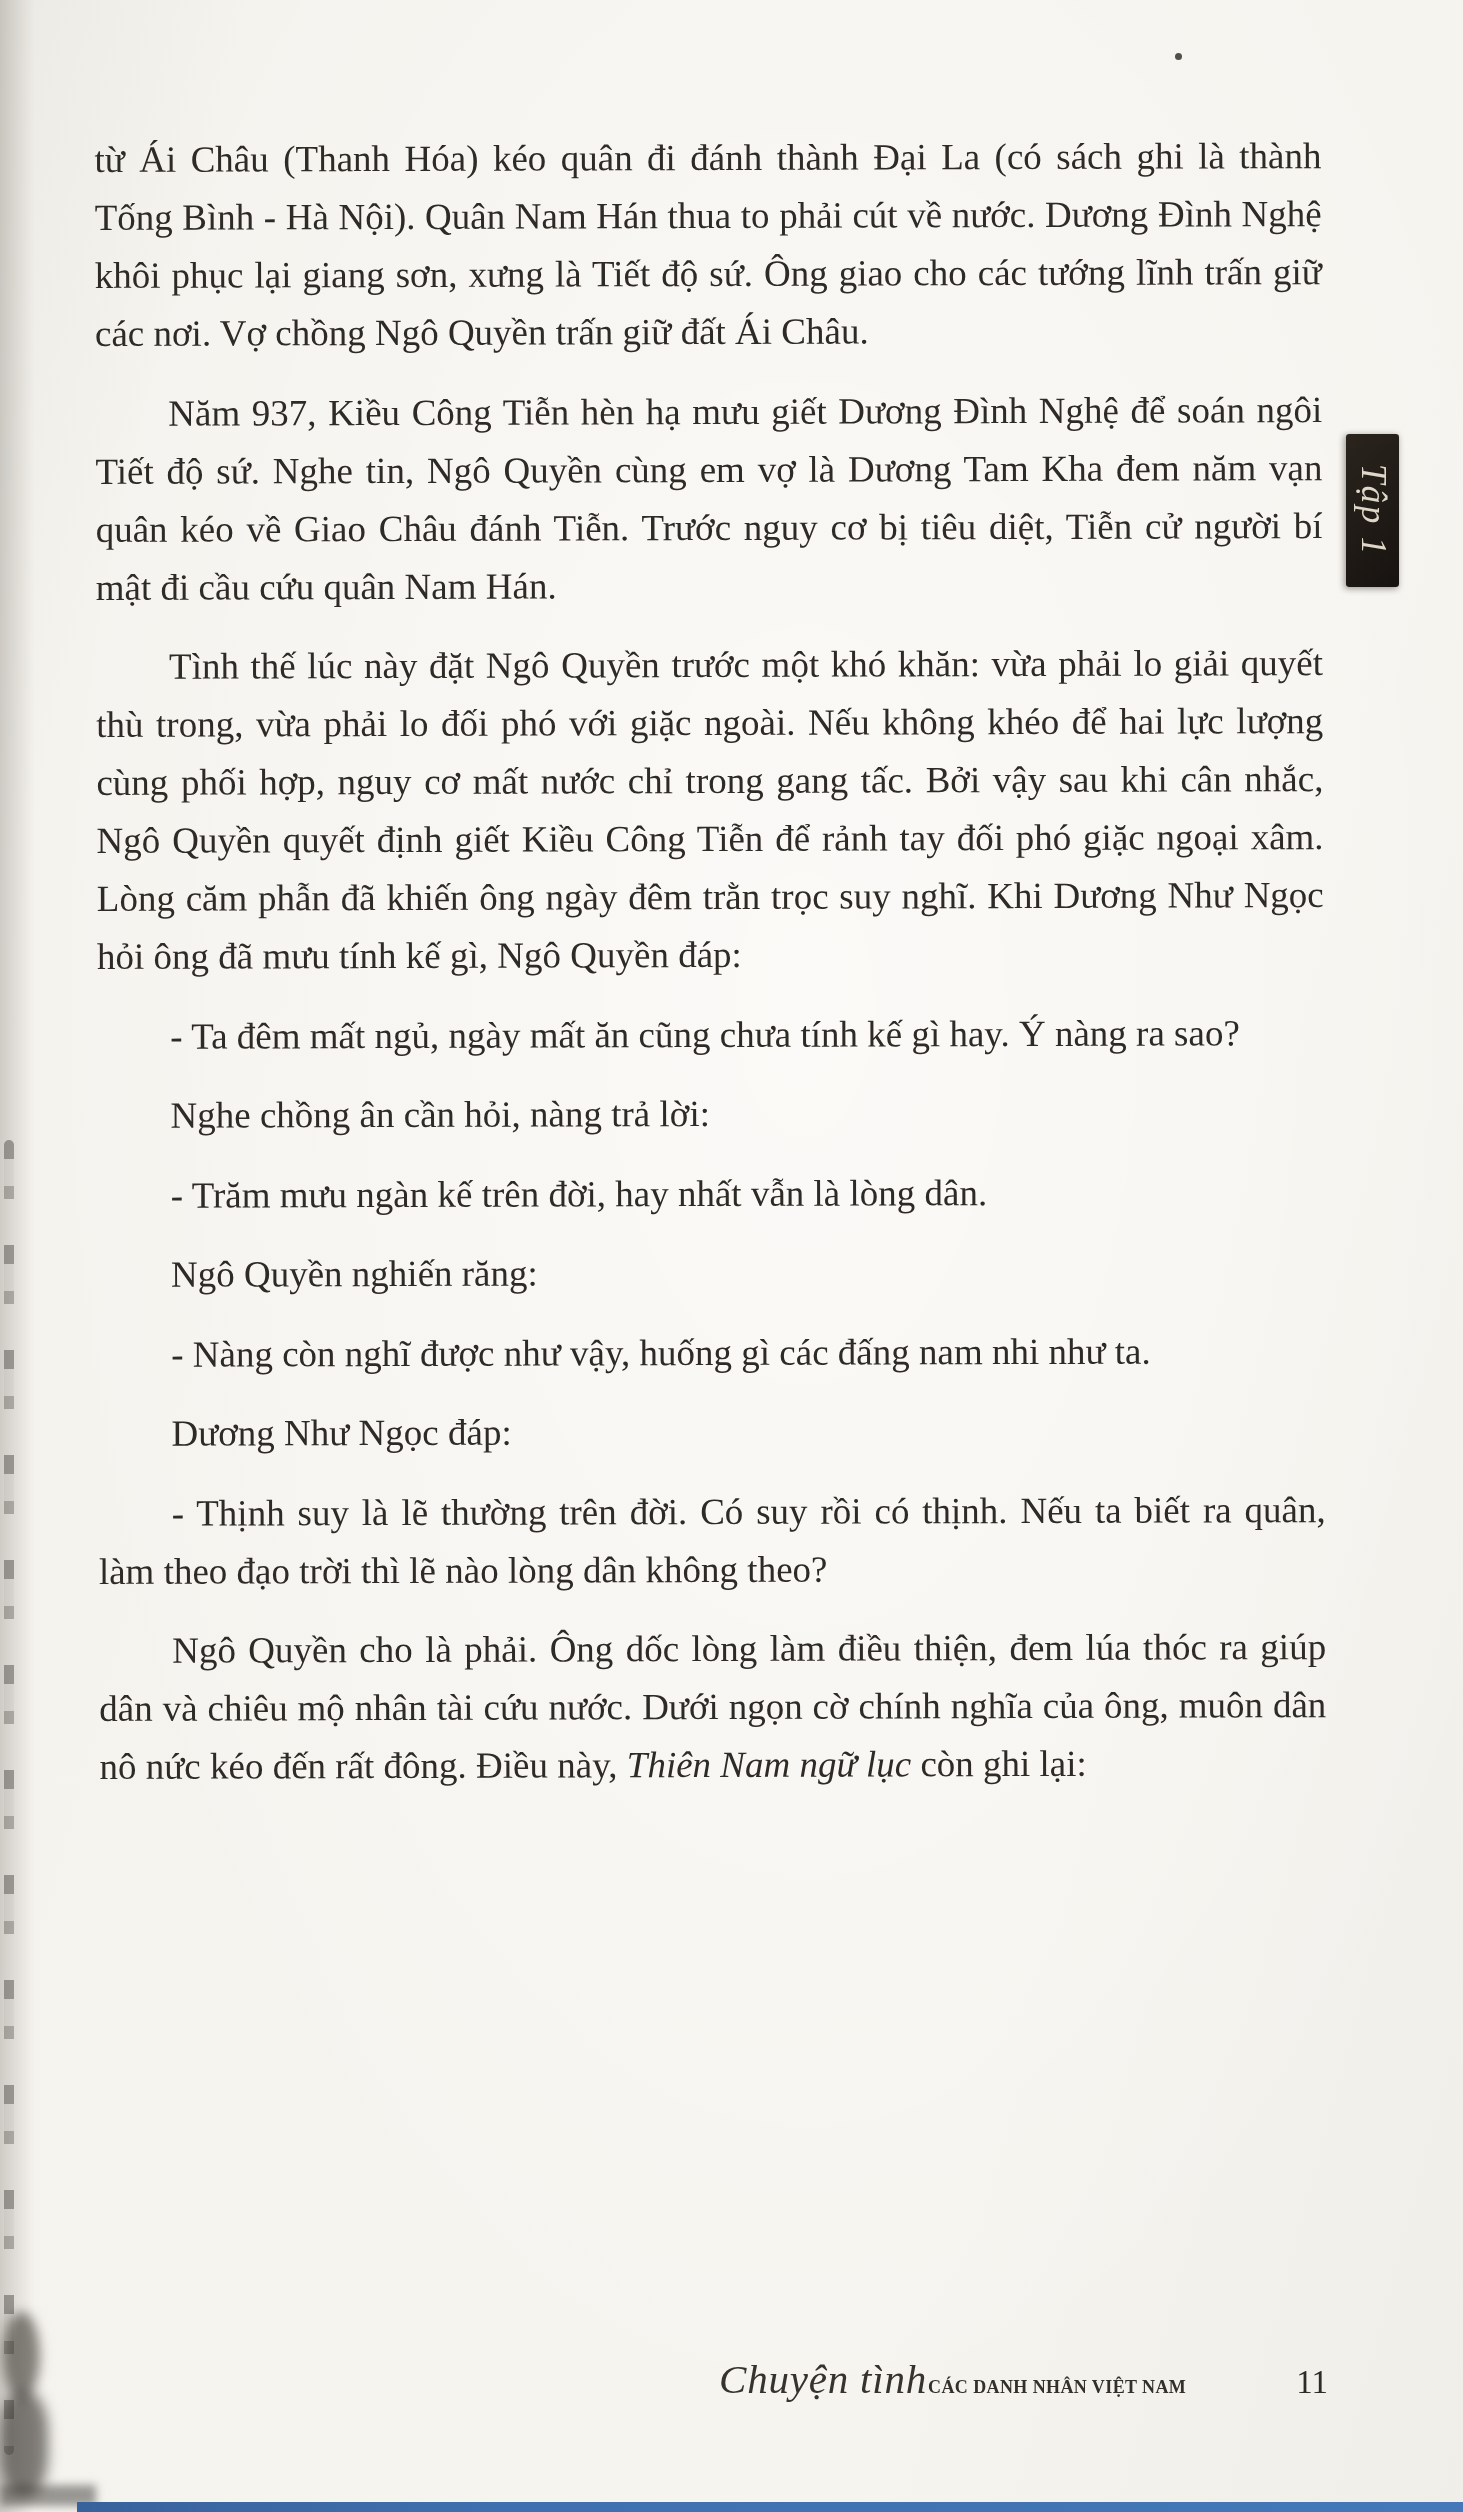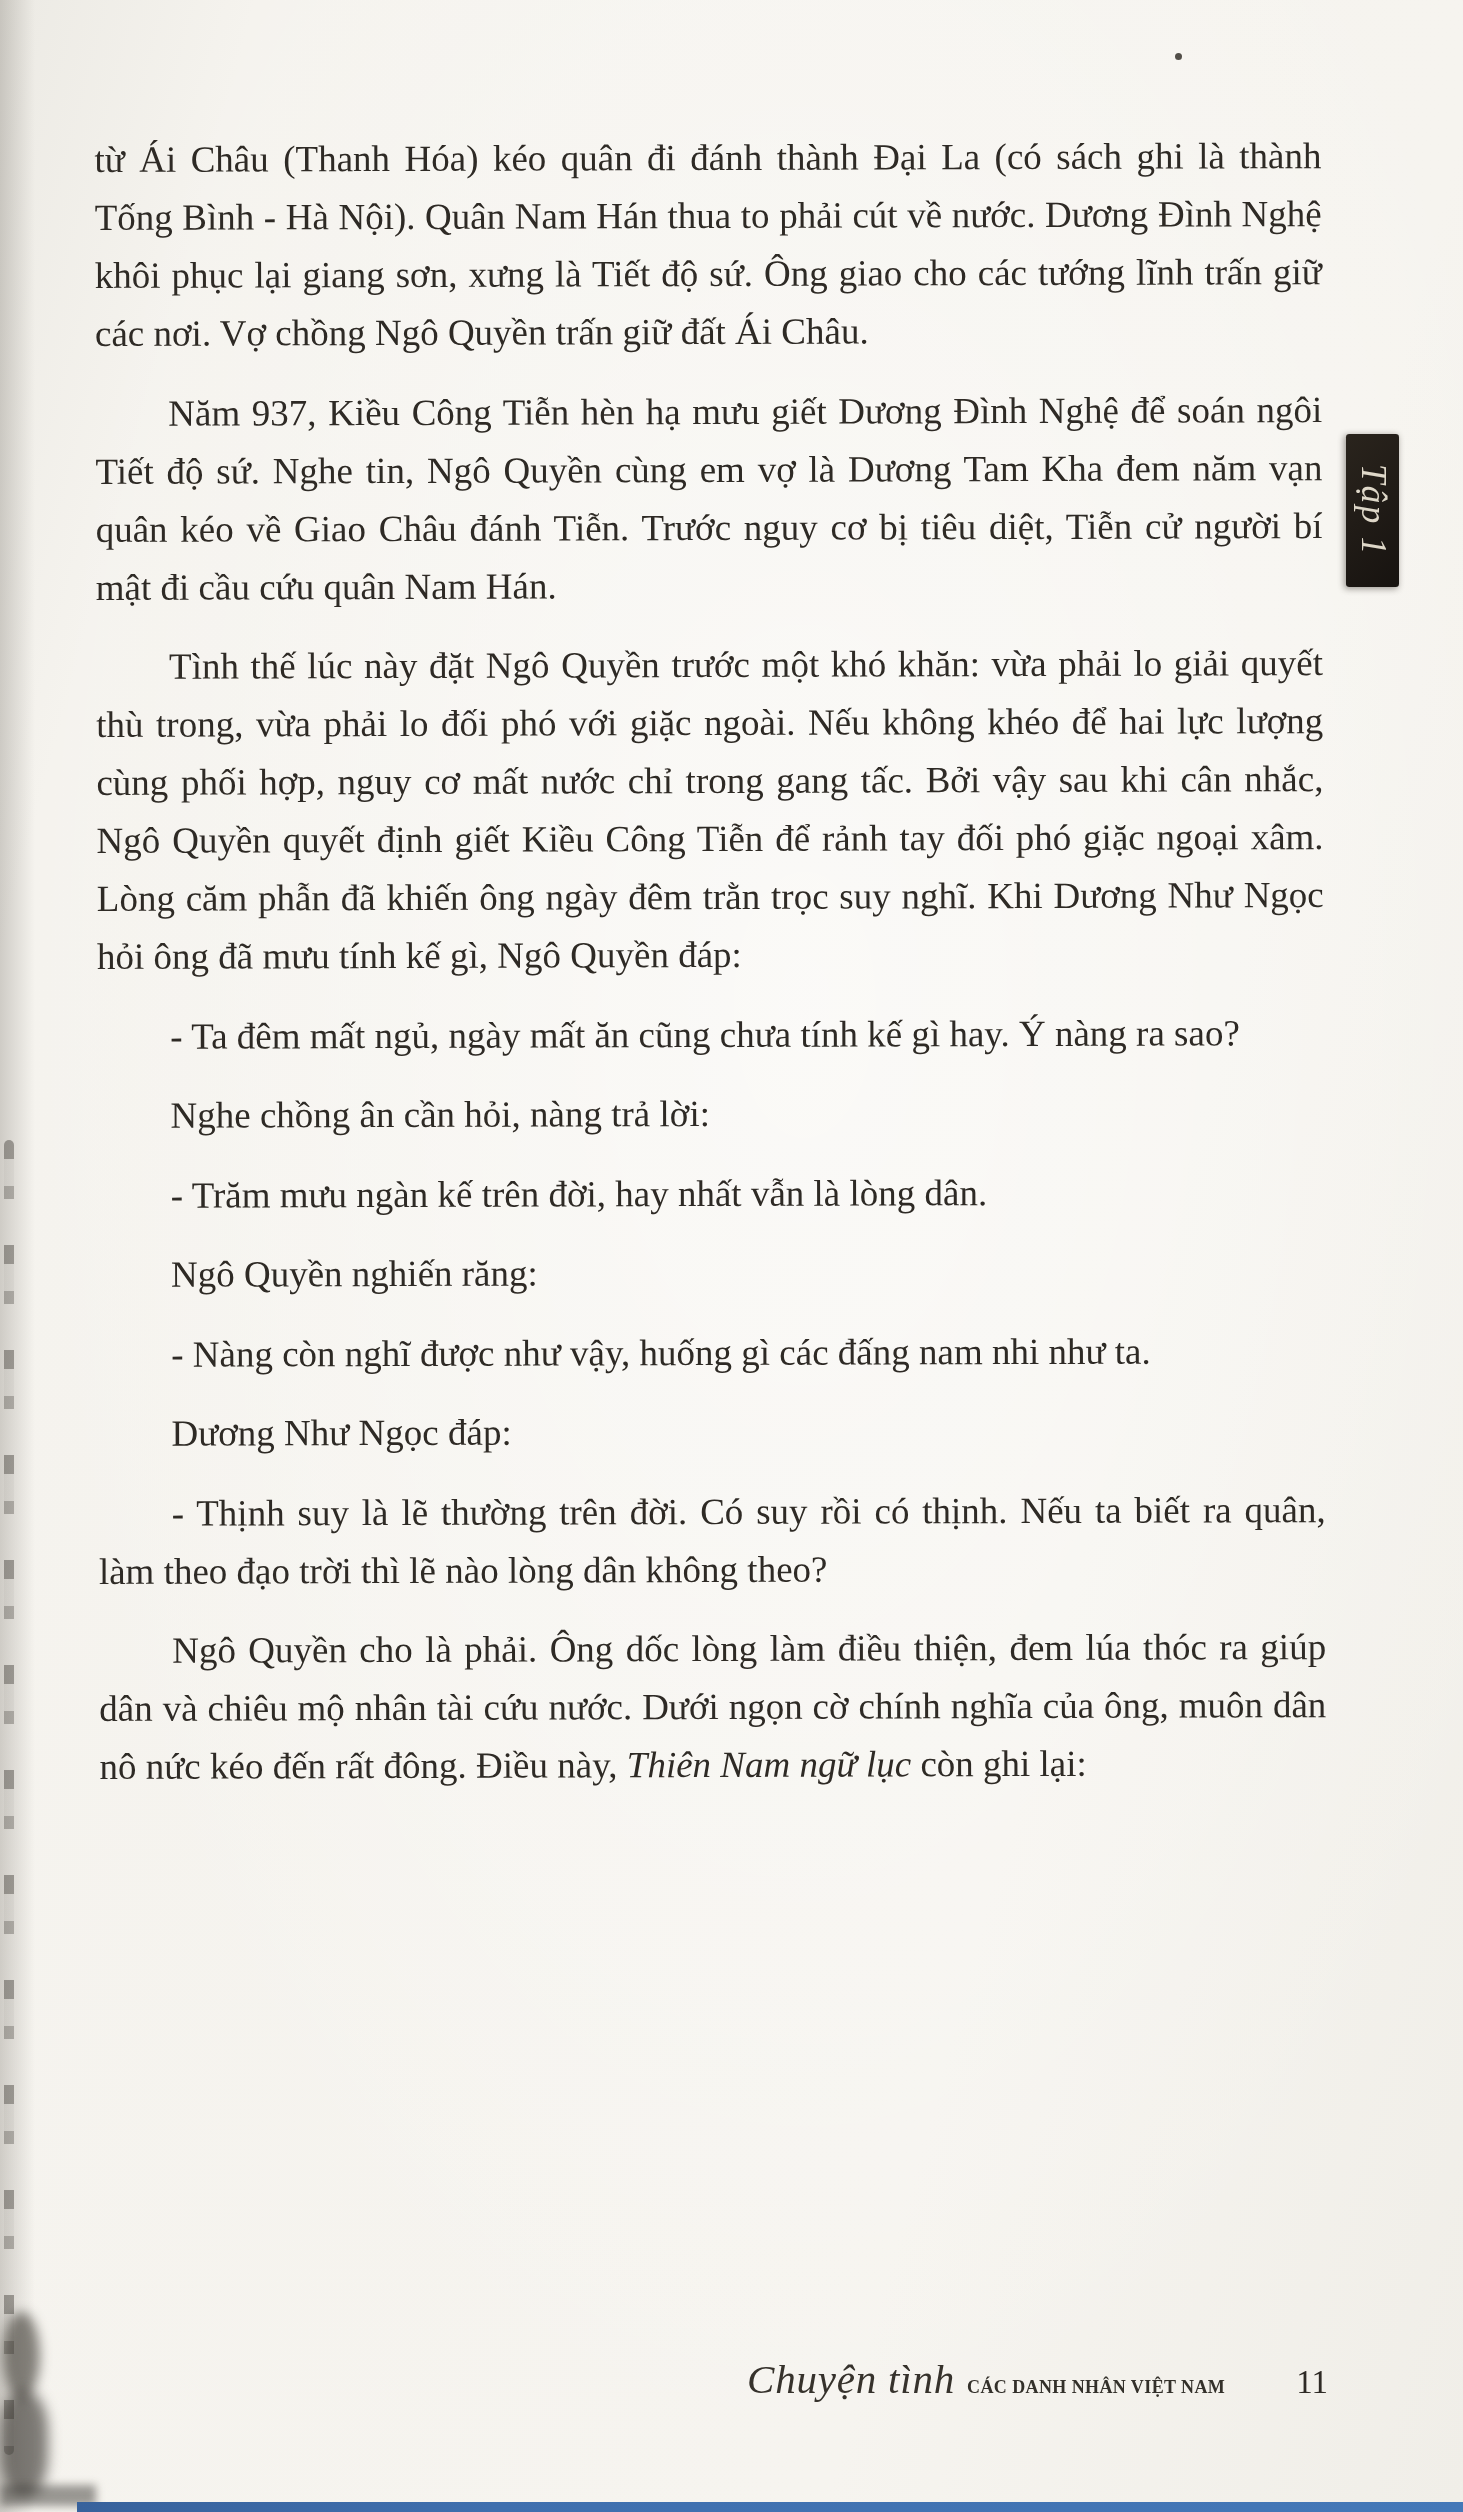--- a/index.html
+++ b/index.html
@@ -66,29 +66,29 @@
   .text-block p { margin: 0 0 21.5px 0; }
   .text-block p.indent { text-indent: 73px; }
   .text-block .italic { font-style: italic; }
   
   .footer {
     position: absolute; left: 97px; right: 135px; top: 2355px;
     display: flex; align-items: baseline; justify-content: flex-end;
   }
   .series-script {
     font-style: italic; font-size: 41px; color: #36322c;
-    letter-spacing: 0.8px; margin-right: 12px;
+    letter-spacing: 0.8px; margin-right: 1px;
     font-family: "Liberation Serif", "DejaVu Serif", serif;
   }
   .series-caps {
     font-family: "Liberation Serif", "DejaVu Serif", serif;
     font-weight: bold; font-size: 18px; letter-spacing: 0.4px; color: #33302a;
   }
   .page-number {
-    margin-left: 71px; font-size: 33px; color: #2e2a25;
+    margin-left: 110px; font-size: 33px; color: #2e2a25;
   }
 </style>
 </head>
 <body>
 
 <div class="page">
 
   <div class="left-edge-shadow"></div>
   <div class="left-edge-marks"></div>
   <div class="smudge-a"></div>

